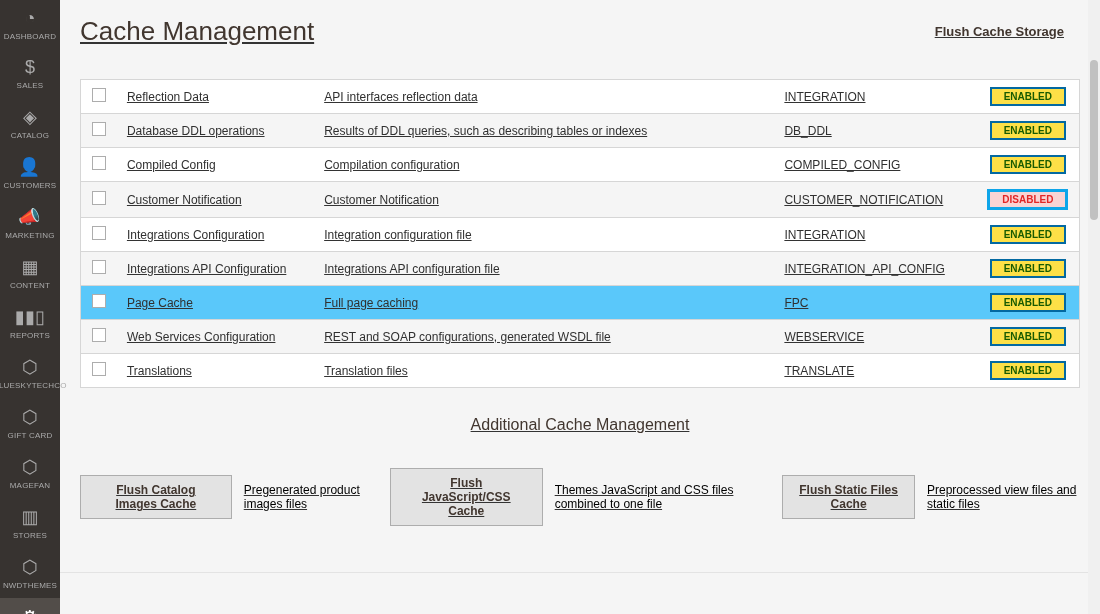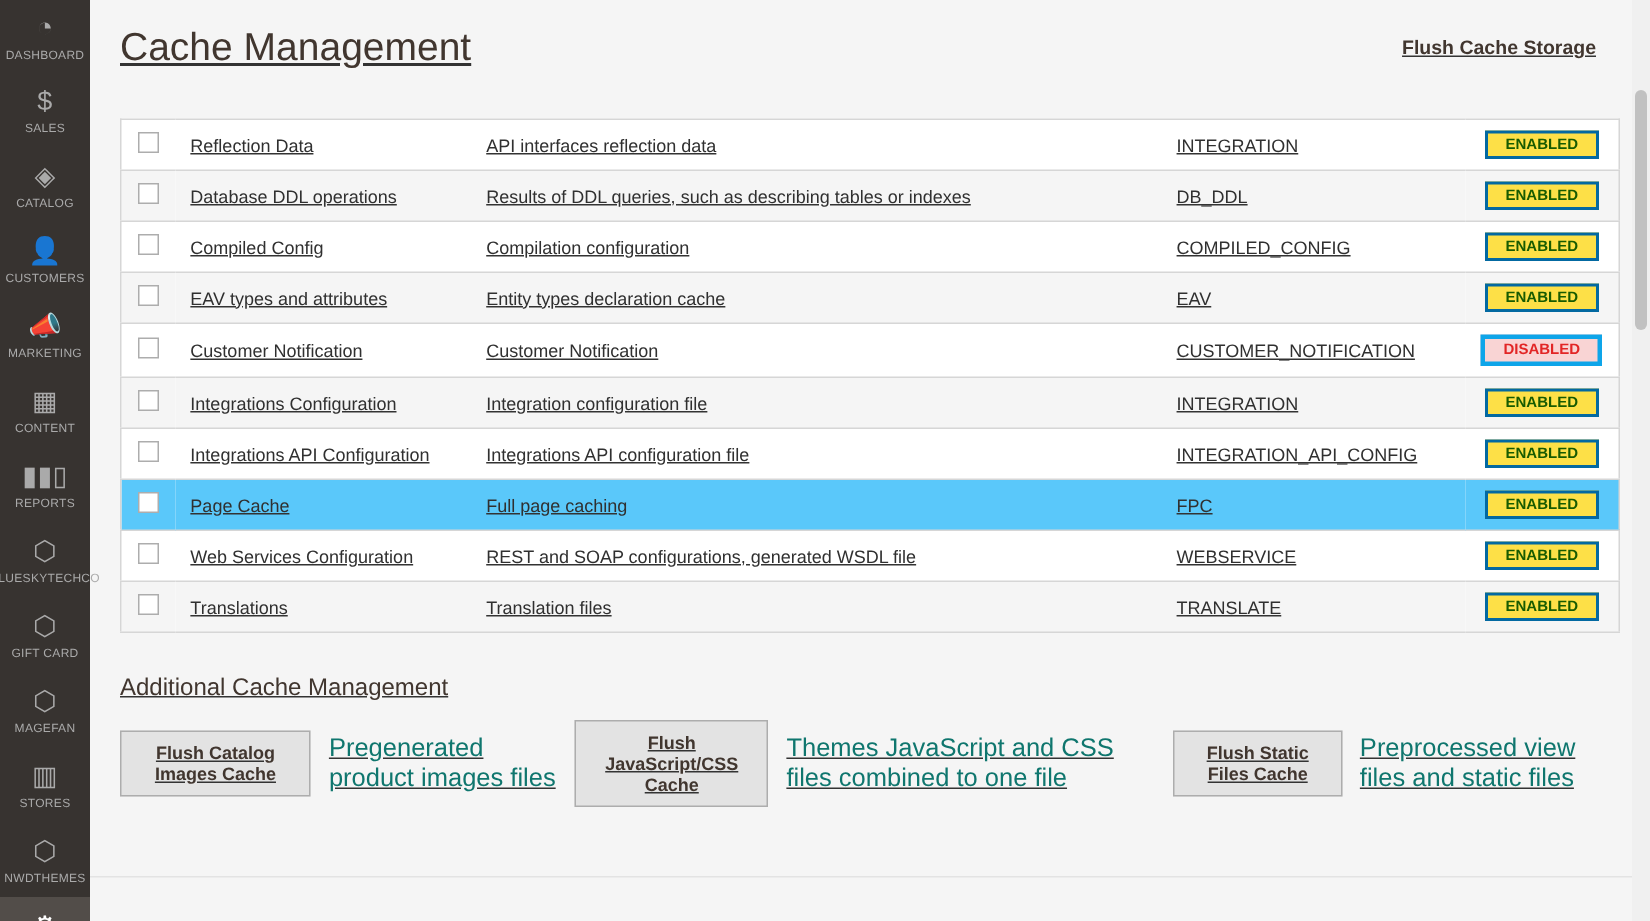--- a/index.html
+++ b/index.html
@@ -152,22 +152,23 @@
       color: #185b00;
     }
     .status-disabled {
       background: #f9d4d4;
       border: 3px solid #0ea5e9;
       color: #e22626;
     }
     .section-title {
       font-size: 16px;
       color: #41362f;
-      margin: 28px 0 12px 0;
+      margin: 28px 0 34px 0;
       font-weight: 400;
+      text-align: center;
     }
     .additional-actions {
       display: flex;
       flex-direction: row;
       gap: 10px;
       margin-bottom: 30px;
     }
     .action-row {
       display: flex;
       align-items: center;
@@ -176,22 +177,22 @@
     .btn-secondary {
       background: #e3e3e3;
       border: 1px solid #adadad;
       padding: 7px 14px;
       font-size: 12px;
       font-weight: 600;
       cursor: pointer;
       color: #41362f;
     }
     .action-desc {
-      font-size: 17px;
-      color: #0f766e;
+      font-size: 12px;
+      color: #000000;
     }
     .footer {
       border-top: 1px solid #e3e3e3;
       padding: 25px 20px 20px;
       display: flex;
       justify-content: space-between;
       align-items: flex-start;
       font-size: 12px;
     }
     .scrollbar-track {
@@ -294,27 +295,20 @@
             <td class="cache-col">Database DDL operations</td>
             <td class="desc-col">Results of DDL queries, such as describing tables or indexes</td>
             <td class="tag-col">DB_DDL</td>
             <td class="status-col"><span class="status-badge status-enabled">ENABLED</span></td>
           </tr>
           <tr>
             <td class="check-col"><span class="checkbox"></span></td>
             <td class="cache-col">Compiled Config</td>
             <td class="desc-col">Compilation configuration</td>
             <td class="tag-col">COMPILED_CONFIG</td>
-            <td class="status-col"><span class="status-badge status-enabled">ENABLED</span></td>
-          </tr>
-          <tr>
-            <td class="check-col"><span class="checkbox"></span></td>
-            <td class="cache-col">EAV types and attributes</td>
-            <td class="desc-col">Entity types declaration cache</td>
-            <td class="tag-col">EAV</td>
             <td class="status-col"><span class="status-badge status-enabled">ENABLED</span></td>
           </tr>
           <tr>
             <td class="check-col"><span class="checkbox"></span></td>
             <td class="cache-col">Customer Notification</td>
             <td class="desc-col">Customer Notification</td>
             <td class="tag-col">CUSTOMER_NOTIFICATION</td>
             <td class="status-col"><span class="status-badge status-disabled">DISABLED</span></td>
           </tr>
           <tr>

